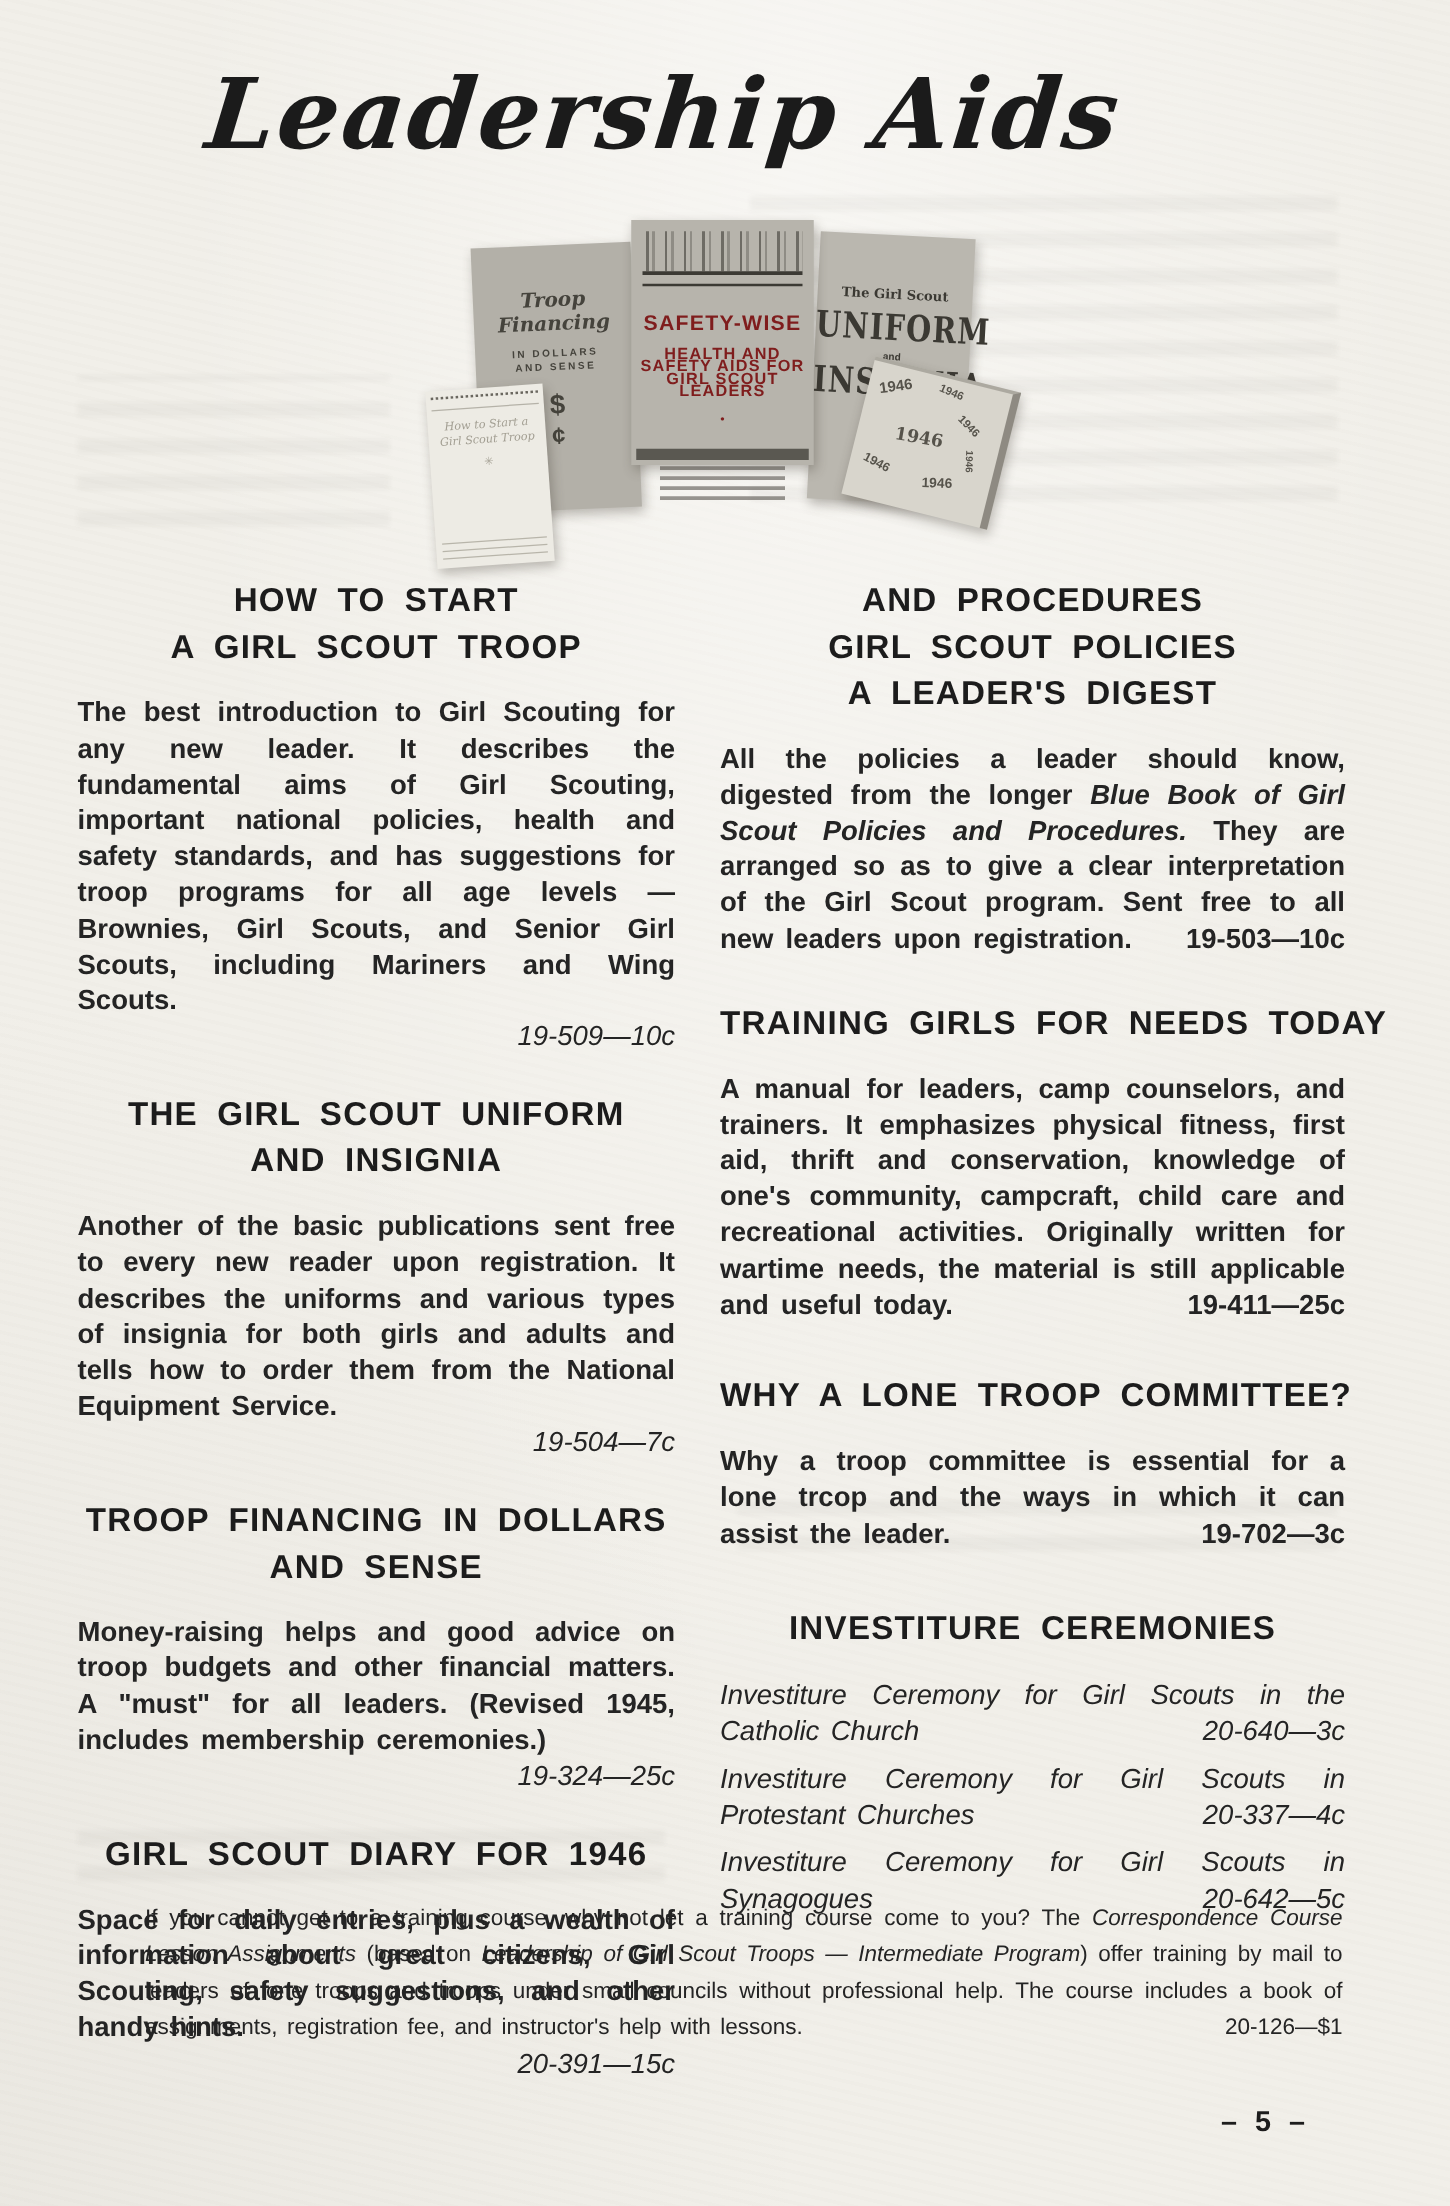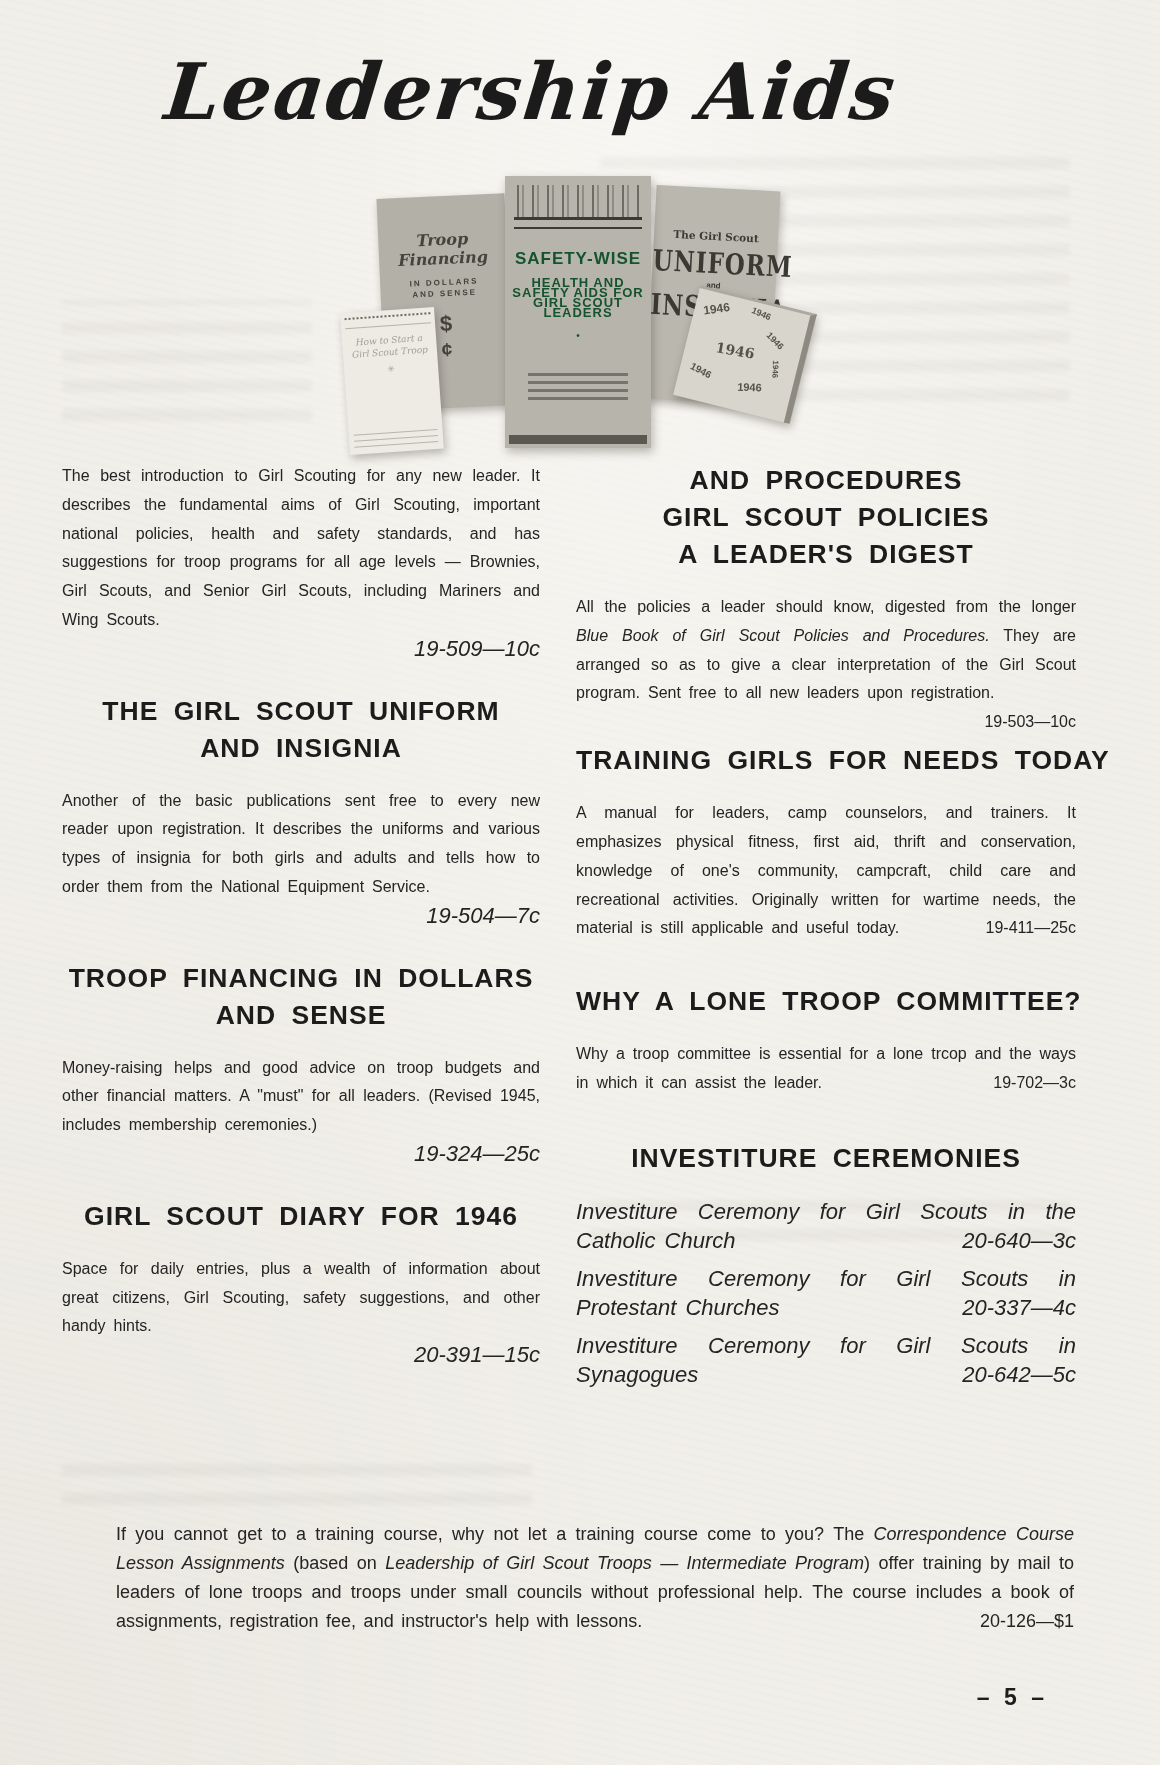--- a/index.html
+++ b/index.html
@@ -27,21 +27,21 @@
   }
   
   .covers { position:absolute; left:333px; top:170px; width:448px; height:292px; }
   .cover { position:absolute; box-shadow:2px 4px 9px rgba(60,55,45,.33); }
   .cover-financing { left:48px; top:26px; width:128px; height:212px; background:#b3b0a8;
     transform:rotate(-2.5deg); color:#45433c; text-align:center; z-index:1; }
   .fin-title { margin-top:34px; font-family:"DejaVu Serif",serif; font-style:italic; font-weight:bold; font-size:16px; }
   .fin-sub   { font-size:8px; letter-spacing:2px; font-weight:bold; margin-top:9px; line-height:11px; }
   .fin-dollar{ font-size:22px; font-weight:bold; margin-top:12px; }
   .fin-cent  { font-size:19px; font-weight:bold; margin-top:2px; }
-  .cover-safety { left:172px; top:6px; width:146px; height:272px; background:#b7b4ac; z-index:3; color:#14532d; }
+  .cover-safety { left:172px; top:6px; width:146px; height:196px; background:#b7b4ac; z-index:3; color:#7f1d1d; }
   .frieze { height:32px; margin:9px 9px 0; border-bottom:3px solid #3c3a34;
     background:repeating-linear-gradient(90deg,
       transparent 0 3px, rgba(50,48,42,.55) 3px 5px, transparent 5px 8px,
       rgba(50,48,42,.3) 8px 10px, transparent 10px 15px); }
   .rule2 { height:2px; background:#3c3a34; margin:7px 9px 0; }
   .sw-title { text-align:center; font-weight:bold; font-size:17px; letter-spacing:1px; margin-top:20px; }
   .sw-sub   { text-align:center; font-size:13px; letter-spacing:1px; margin-top:9px; line-height:10px; font-weight:bold; }
   .sw-dot   { text-align:center; font-size:10px; margin-top:12px; }
   .sw-lines { margin:32px auto 0; width:100px; }
   .sw-lines div { height:3px; background:rgba(55,52,46,.5); margin-bottom:5px; }
@@ -70,21 +70,21 @@
   .yr.y5 { left:10px; top:74px; font-size:10px; transform:rotate(14deg); }
   .yr.y6 { left:60px; top:78px; font-size:11px; transform:rotate(-12deg); }
   .yr.y7 { left:84px; top:56px; font-size:8px;  transform:rotate(78deg); }
   
   .col { position:absolute; top:462px; }
   .col-left  { left:62px;  width:478px; }
   .col-right { left:576px; width:500px; }
   .h { margin:0 0 20px; text-align:center; font-size:26.5px; line-height:37px;
        font-weight:bold; letter-spacing:1px; word-spacing:7px; color:#1c1c1c; }
   .h .hl { display:block; white-space:nowrap; }
-  .body { margin:0; font-size:16px; line-height:28.8px; text-align:justify; word-spacing:3.5px; }
+  .body { margin:0; font-size:22px; line-height:28.8px; text-align:justify; word-spacing:3.5px;font-weight:bold; }
   .body i, .entry i { font-style:italic; }
   .code-center { font-size:22px; line-height:28.8px; text-align:right; margin:0 0 29px;font-style:italic; }
   .fr { float:right; }
   .entry { margin:0 0 8px; font-style:italic; font-size:22px; line-height:29.5px; text-align:justify; word-spacing:3px; }
   .entries { margin-top:5px; }
   
   .footer { position:absolute; left:116px; top:1520px; width:958px; margin:0;
     font-size:18px; line-height:29px; text-align:justify; word-spacing:2.5px; }
   .pageno { position:absolute; right:112px; top:1684px; font-size:23px;
     font-weight:bold; letter-spacing:4px; color:#1d1d1d; }
@@ -157,20 +157,24 @@
       <span class="yr y4">1946</span>
       <span class="yr y5">1946</span>
       <span class="yr y6">1946</span>
       <span class="yr y7">1946</span>
     </div>
   </div>
 
   <div class="col col-left">
 
     <div class="sec">
+      <h2 class="h">
+        <span class="hl">HOW TO START</span>
+        <span class="hl">A GIRL SCOUT TROOP</span>
+      </h2>
       <p class="body">The best introduction to Girl Scouting for any new leader. It describes the fundamental aims of Girl Scouting, important national policies, health and safety standards, and has suggestions for troop programs for all age levels — Brownies, Girl Scouts, and Senior Girl Scouts, including Mariners and Wing Scouts.</p>
       <div class="code-center">19-509—10c</div>
     </div>
 
     <div class="sec">
       <h2 class="h">
         <span class="hl">THE GIRL SCOUT UNIFORM</span>
         <span class="hl">AND INSIGNIA</span>
       </h2>
       <p class="body">Another of the basic publications sent free to every new reader upon registration. It describes the uniforms and various types of insignia for both girls and adults and tells how to order them from the National Equipment Service.</p>

